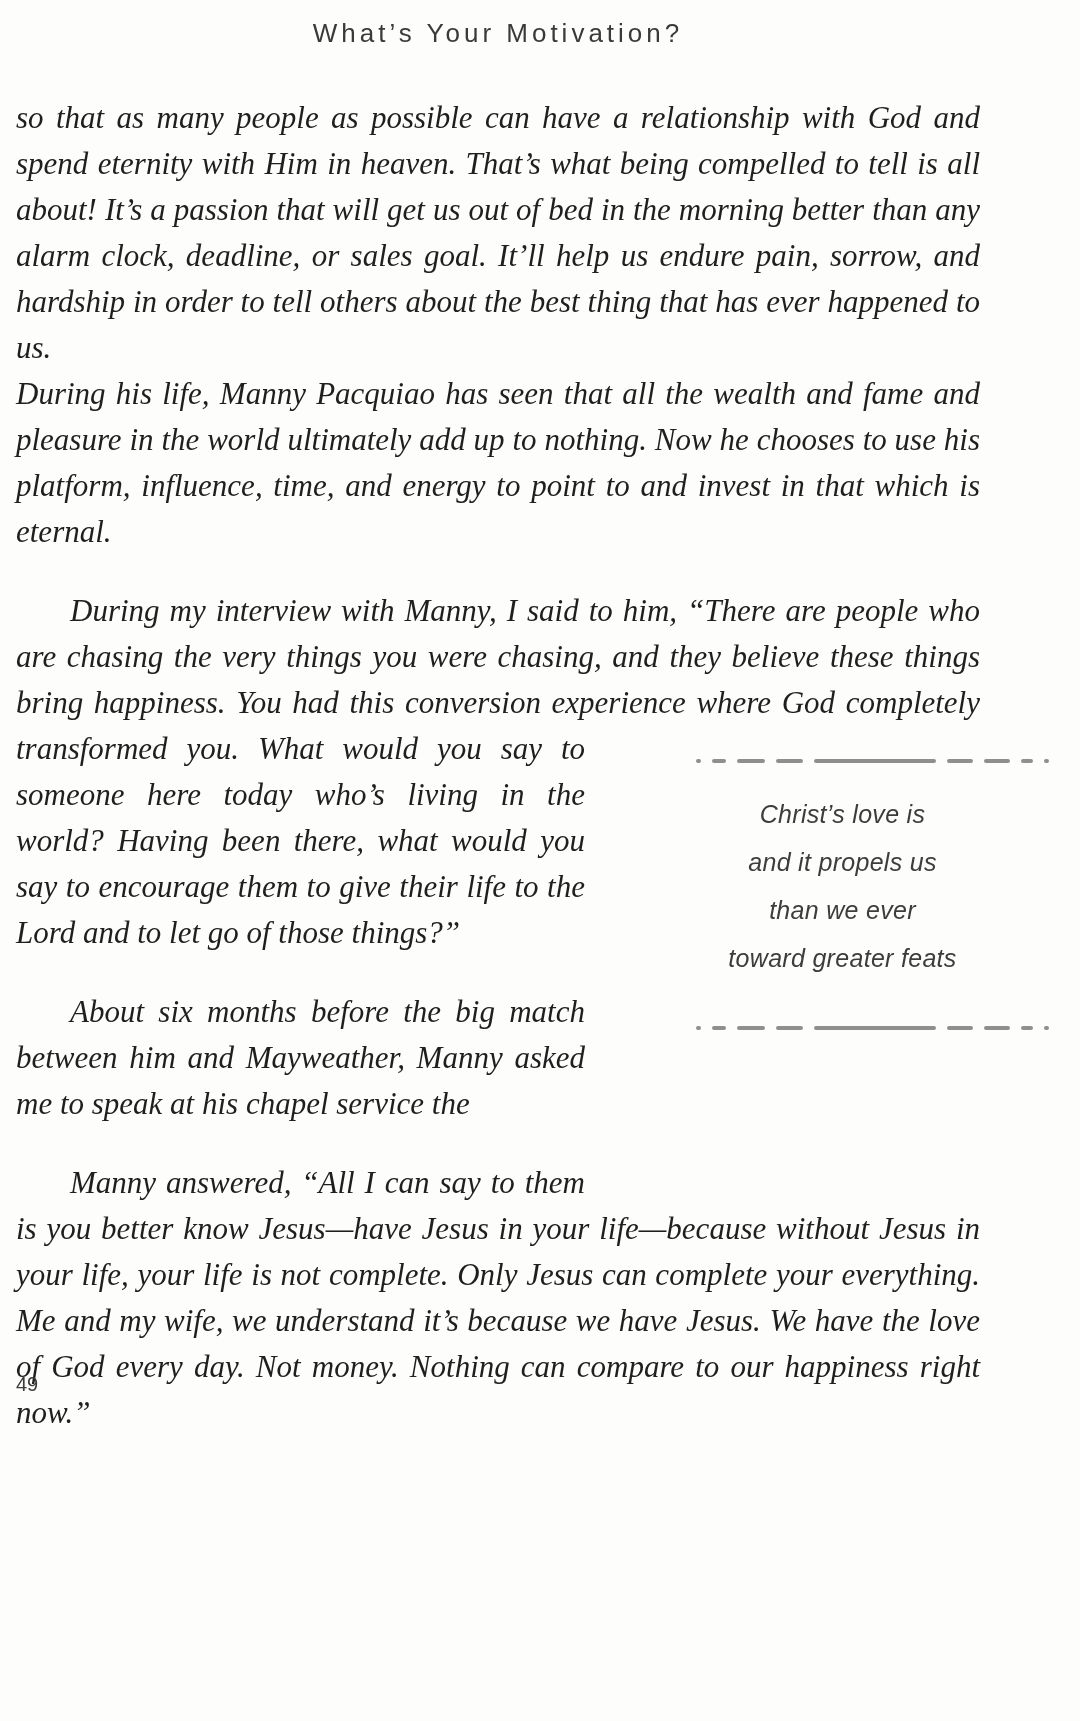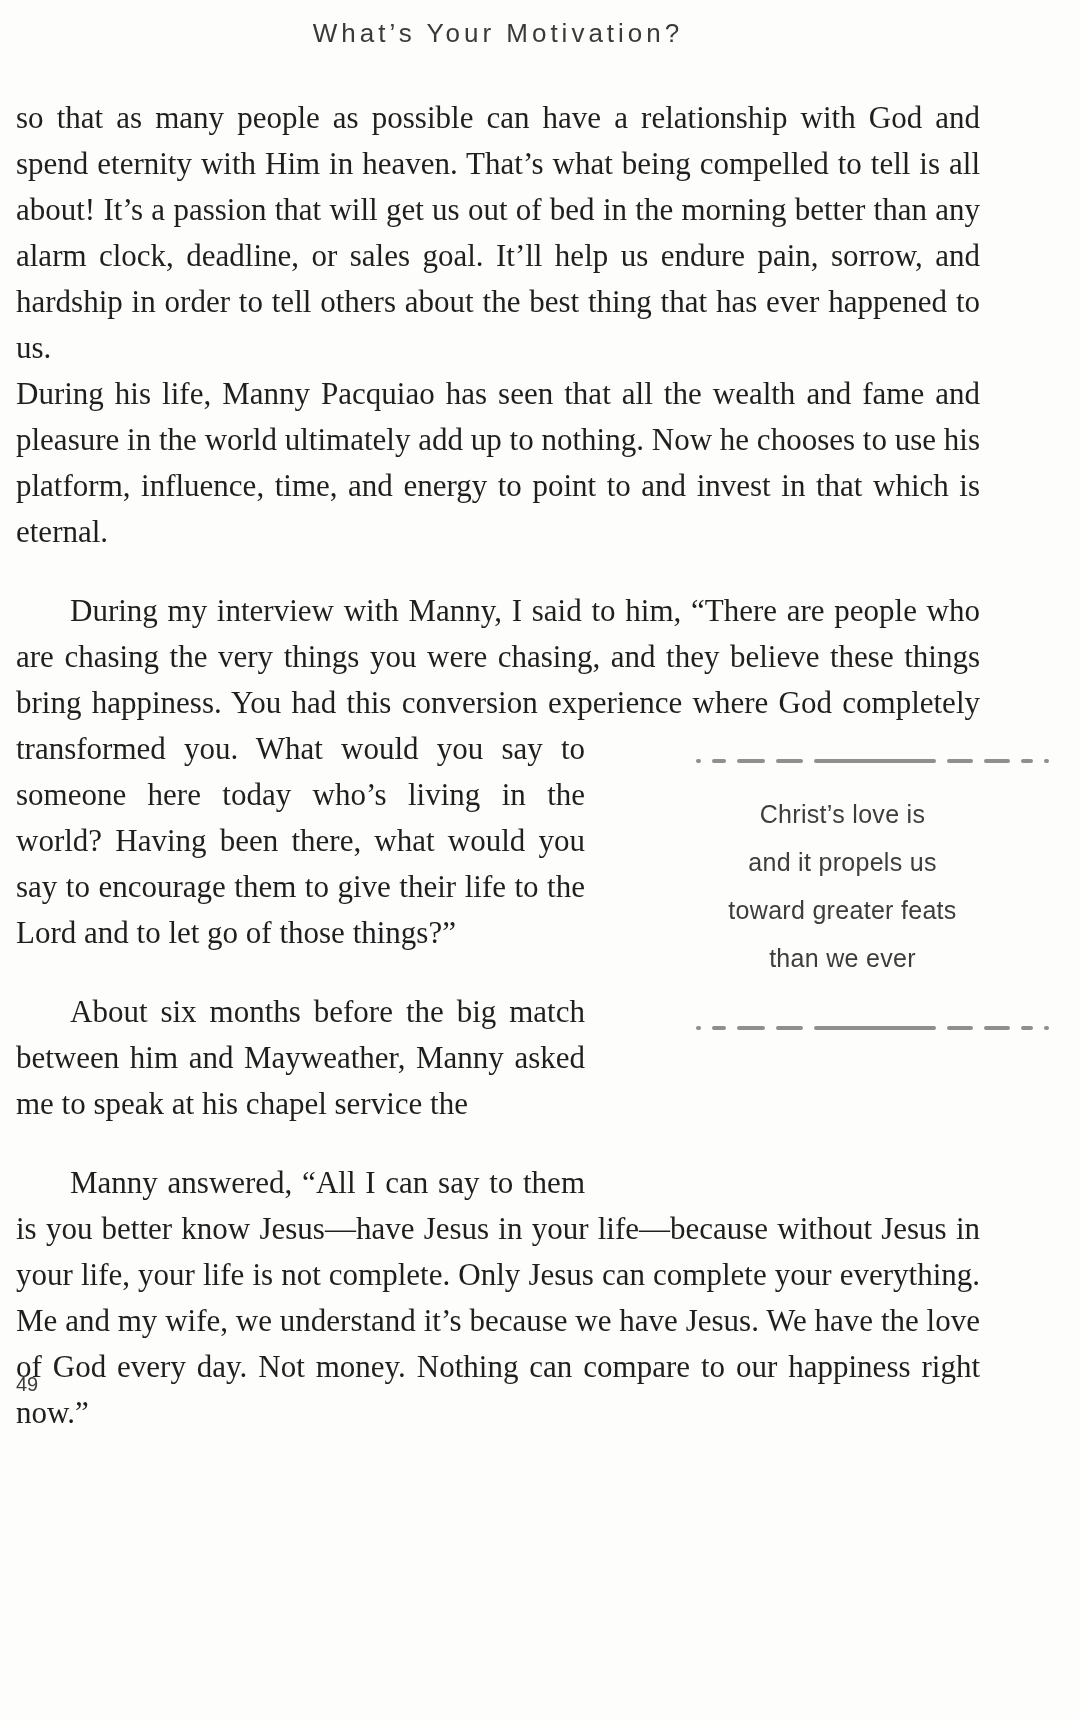--- a/index.html
+++ b/index.html
@@ -30,20 +30,21 @@
     letter-spacing: 4px;
     color: var(--header_ink, #3a3a3a);
     margin: 0 0 43px 0;
   }
   .par {
     margin: 0;
     font-size: 31px;
     line-height: 46px;
     text-align: justify;
     color: var(--ink, #1f1f1f);
+    font-style: italic;
   }
   .par.indent {
     text-indent: 54px;
     margin-top: 33px;
   }
   .section-heading {
     text-align: center;
     font-family: "Liberation Sans", sans-serif;
     font-weight: 600;
     font-size: 32px;
@@ -132,22 +133,22 @@
             <span class="dash d4"></span>
             <span class="dash d5"></span>
             <span class="dash d6"></span>
             <span class="dash d7"></span>
             <span class="dash d8"></span>
             <span class="dash d9"></span>
           </span>
           <span class="pq-text">
             <span class="pq-line">Christ’s love is</span>
             <span class="pq-line">and it propels us</span>
+            <span class="pq-line">than we ever</span>
             <span class="pq-line">toward greater feats</span>
-            <span class="pq-line">than we ever</span>
           </span>
           <span class="dash-row">
             <span class="dash d1"></span>
             <span class="dash d2"></span>
             <span class="dash d3"></span>
             <span class="dash d4"></span>
             <span class="dash d5"></span>
             <span class="dash d6"></span>
             <span class="dash d7"></span>
             <span class="dash d8"></span>

